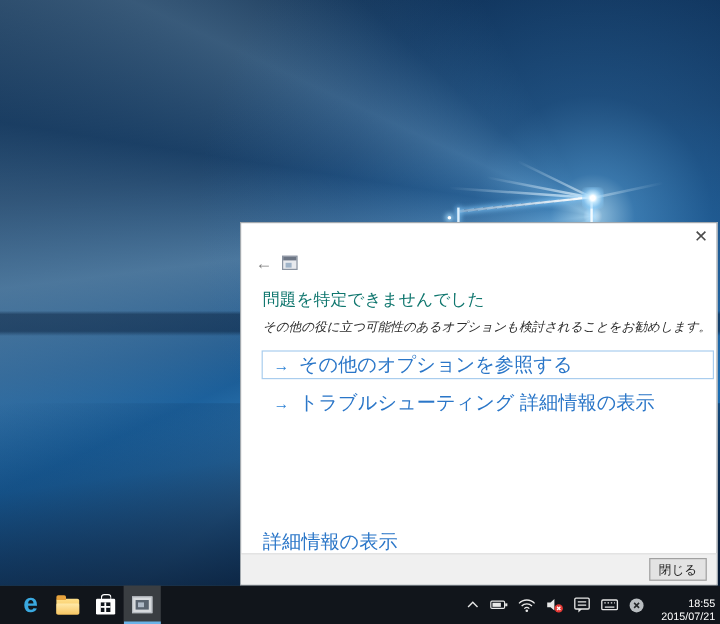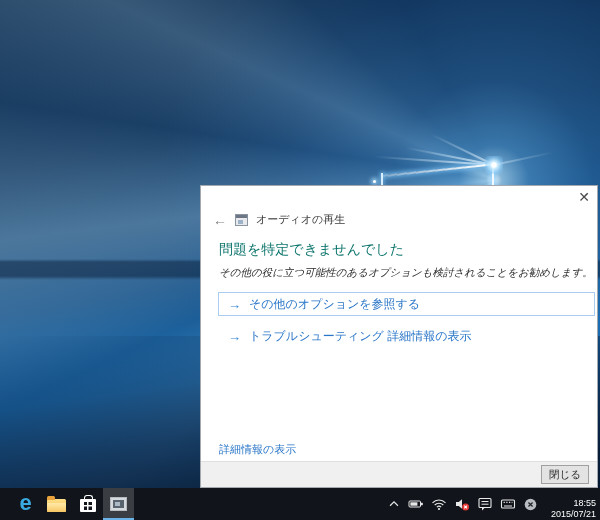--- a/index.html
+++ b/index.html
@@ -37,22 +37,22 @@
   .app-ico{width:13px;height:12px;border:1px solid #8a93a0;background:#e8eaee;position:relative;}
   .app-ico::before{content:"";position:absolute;left:0;top:0;right:0;height:3px;background:#6d7685;}
   .app-ico::after{content:"";position:absolute;left:2px;top:5px;width:5px;height:4px;background:#9fb3c8;}
   .dlg-title{font-size:11px;color:#3c3c3c;}
   .dlg-heading{position:absolute;top:55px;left:18px;font-size:14px;line-height:16px;color:#0f766e;white-space:nowrap;}
   .dlg-desc{position:absolute;top:80px;left:18px;font-size:10.5px;color:#2b2b2b;white-space:nowrap;font-style:italic;}
   .opt{position:absolute;left:17px;width:377px;height:24px;display:flex;align-items:center;padding-left:9px;gap:8px;cursor:pointer;}
   .opt1{top:106px;border:1px solid #a9cdee;}
   .opt2{top:138px;border:1px solid transparent;}
   .opt-arrow{font-size:13px;color:#2e83d6;line-height:13px;}
-  .opt-label{font-size:12px;color:#2a76c8;white-space:nowrap;}
-  .details-link{position:absolute;top:256px;left:18px;font-size:11px;color:#2a76c8;cursor:pointer;}
+  .opt-label{font-size:16px;color:#2a76c8;white-space:nowrap;}
+  .details-link{position:absolute;top:256px;left:18px;font-size:16px;color:#2a76c8;cursor:pointer;}
   .dlg-footer{position:absolute;left:0;right:0;bottom:0;height:26px;background:#f0f0f0;border-top:1px solid #dfdfdf;}
   .btn-close{position:absolute;right:8px;top:3px;width:48px;height:19px;background:#e3e3e3;border:1px solid #a0a0a0;font-size:10.5px;color:#1f1f1f;display:flex;align-items:center;justify-content:center;cursor:default;margin-left:44px;}
 
   
   .taskbar{position:absolute;left:0;top:488px;width:600px;height:32px;background:#11151b;}
   .tb-apps{position:absolute;left:10px;top:0;height:32px;display:flex;}
   .tb-app{width:31px;height:32px;display:flex;align-items:center;justify-content:center;}
   .tb-app.active{background:#3a3e42;box-shadow:inset 0 -2px 0 #6ab3e8;}
   .edge-e{font-size:22px;font-weight:bold;color:#3aa9e0;line-height:22px;margin-top:-2px;}
   .folder{width:19px;height:13px;background:linear-gradient(#ffe08a,#f0b84f);border-radius:1.5px;position:relative;margin-top:2px;}
@@ -87,21 +87,20 @@
     <div class="wl wl-dot"></div>
     <div class="wl wl-right-v"></div>
     <div class="wl wl-corner-glow"></div>
   </div>
 
   <div class="dialog">
     <div class="dlg-close">✕</div>
     <div class="dlg-header">
       <span class="back-arrow">←</span>
       <span class="app-ico"></span>
-      <span class="dlg-title">オーディオの再生</span>
     </div>
     <div class="dlg-heading">問題を特定できませんでした</div>
     <div class="dlg-desc">その他の役に立つ可能性のあるオプションも検討されることをお勧めします。</div>
 
     <div class="opt opt1">
       <span class="opt-arrow">→</span>
       <span class="opt-label">その他のオプションを参照する</span>
     </div>
     <div class="opt opt2">
       <span class="opt-arrow">→</span>

